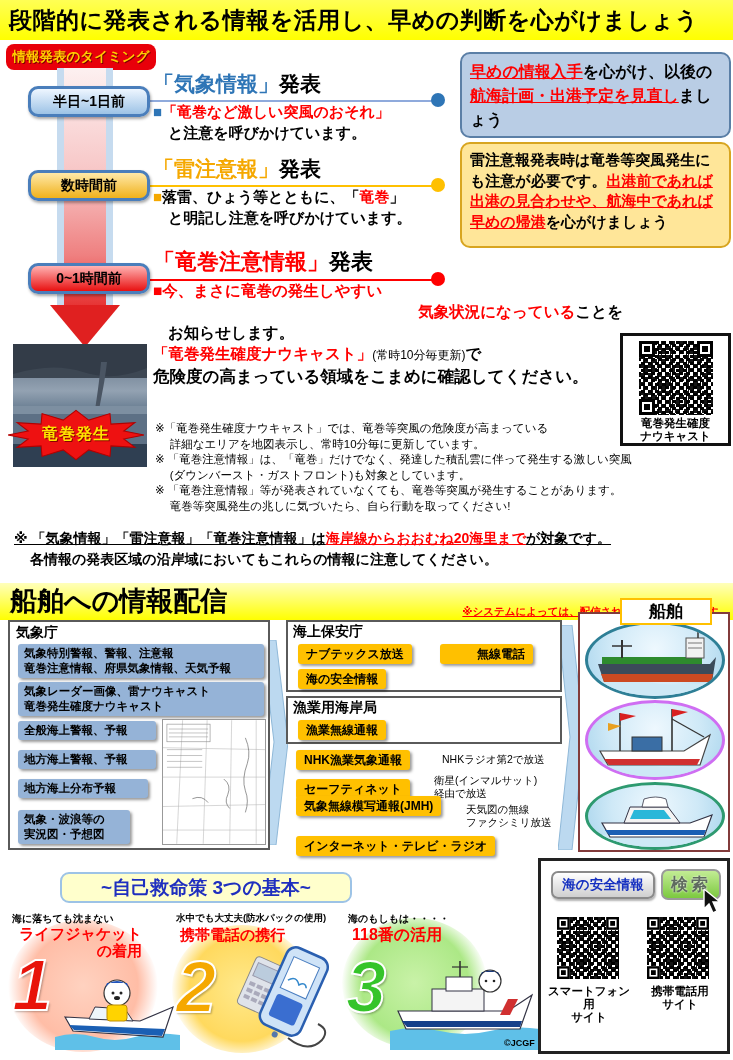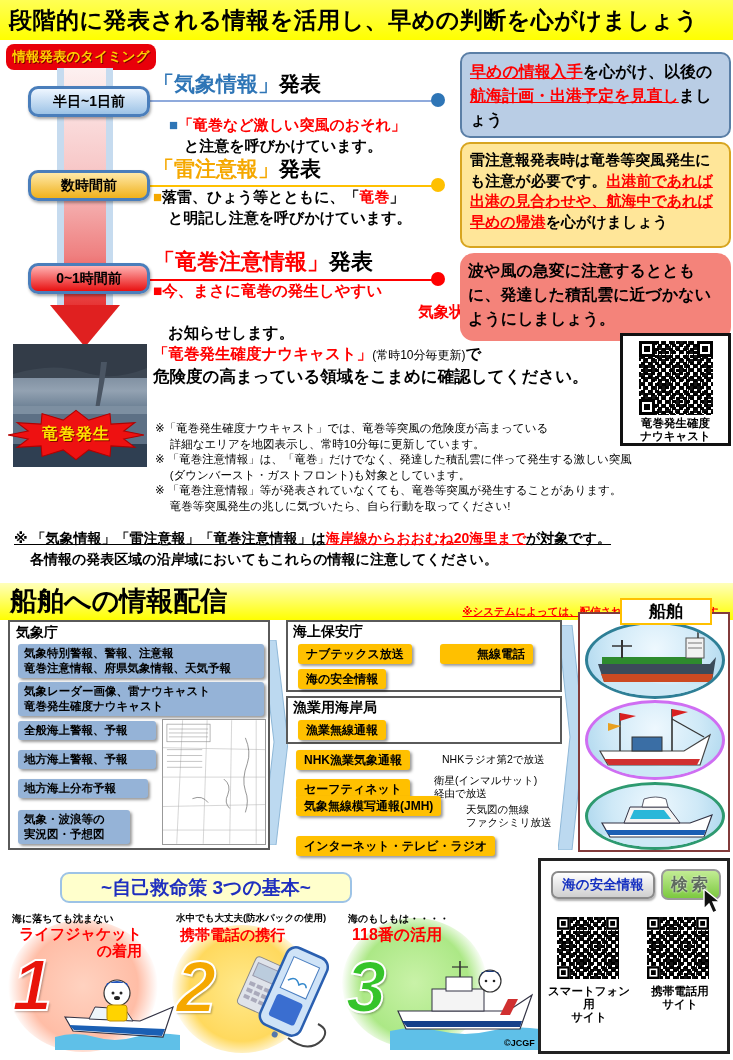--- a/index.html
+++ b/index.html
@@ -125,21 +125,21 @@
   <div class="abs conn" style="left:146px;top:279px;width:292px;background:#ff0000;"></div>
   <div class="abs dot" style="left:431px;top:272px;background:#ff0000;"></div>
 
   <div class="abs when when1">半日~1日前</div>
   <div class="abs when when2">数時間前</div>
   <div class="abs when when3">0~1時間前</div>
 
   <div class="abs hline" style="left:153px;top:70px;">
     <span class="blue">「気象情報」</span><span>発表</span>
   </div>
-  <div class="abs body-txt" style="left:153px;top:114px;width:310px;margin-left:16px;">
+  <div class="abs body-txt" style="left:153px;top:101px;width:310px;">
     <span class="blue">■</span><span class="red">「竜巻など激しい突風のおそれ」</span>
     <div style="margin-left:15px;">と注意を呼びかけています。</div>
   </div>
 
   <div class="abs hline" style="left:153px;top:155px;">
     <span class="org">「雷注意報」</span><span>発表</span>
   </div>
   <div class="abs body-txt" style="left:153px;top:186px;width:320px;">
     <span class="org">■</span><span>落雷、ひょう等とともに、「</span><span class="red">竜巻</span><span>」</span>
     <div style="margin-left:15px;">と明記し注意を呼びかけています。</div>
@@ -172,23 +172,20 @@
       <polygon points="134,26 114.4,29.9 125.2,38 101.9,36.6 101,46.8 80.4,40.5 68,50 55.6,40.5 35,46.8 34.1,36.6 10.8,38 21.6,29.9 2,26 21.6,22.1 10.8,14 34.1,15.4 35,5.2 55.6,11.5 68,2 80.4,11.5 101,5.2 101.9,15.4 125.2,14 114.4,22.1" fill="#ee1111" stroke="#b00000" stroke-width="1"></polygon>
     </svg>
     <div class="abs burst-label">竜巻発生</div>
   </div>
 
   <div class="abs advice advice1">
     <span class="ru">早めの情報入手</span><span>を心がけ、以後の</span><span class="ru">航海計画・出港予定を見直し</span><span>ましょう</span>
   </div>
   <div class="abs advice advice2">
     <span>雷注意報発表時は竜巻等突風発生にも注意が必要です。</span><span class="ru">出港前であれば出港の見合わせや、航海中であれば早めの帰港</span><span>を心がけましょう</span>
-  </div>
-  <div class="abs advice advice3">
-    <span>波や風の急変に注意するとともに、発達した積乱雲に近づかないようにしましょう。</span>
   </div>
 
   <div class="abs nowcast-qr-box">
     <div class="abs qr" style="left:16px;top:5px;width:74px;height:74px;">
       <div class="fp" style="left:0;top:0;"></div>
       <div class="fp" style="right:0;top:0;"></div>
       <div class="fp" style="left:0;bottom:0;"></div>
     </div>
     <div class="abs qr-label pre" style="left:0;top:81px;width:105px;">竜巻発生確度
 ナウキャスト</div>

